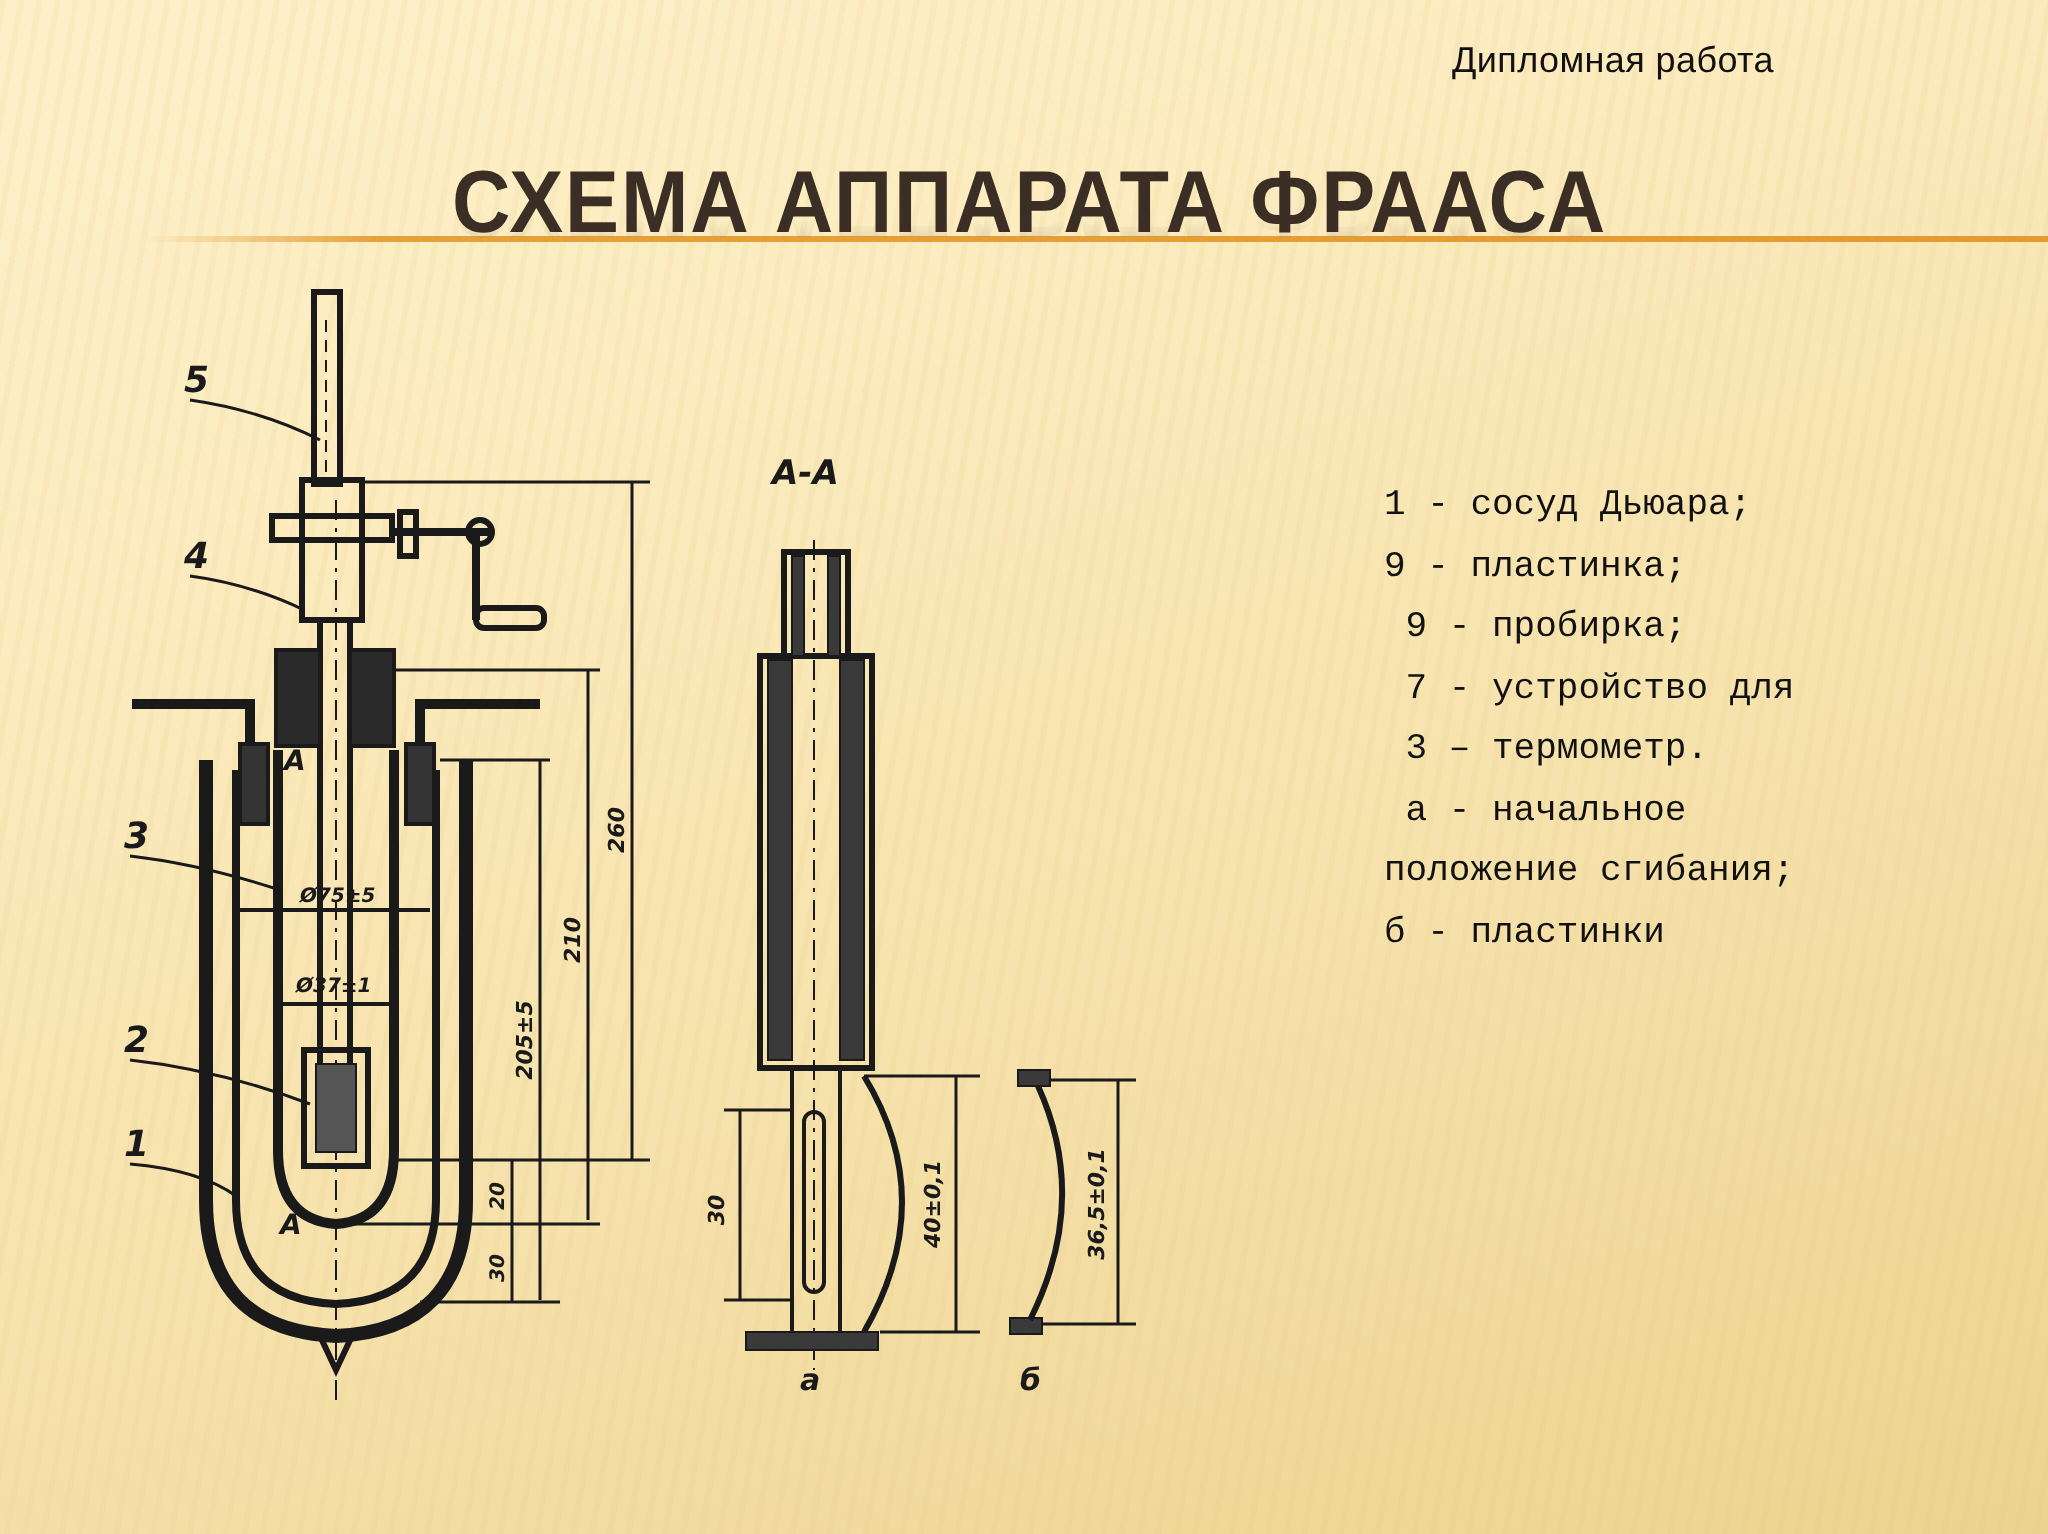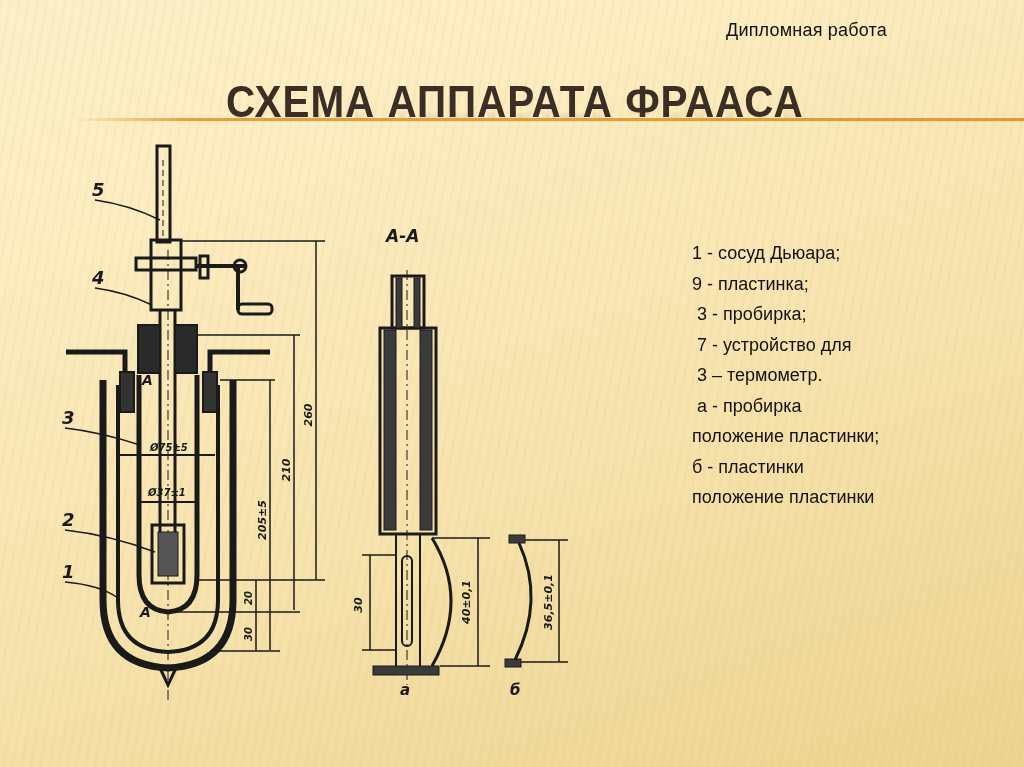--- a/index.html
+++ b/index.html
@@ -31,21 +31,21 @@
       -webkit-mask-image: linear-gradient(to top, rgba(0,0,0,0) 40%, rgba(0,0,0,1) 100%);
       mask-image: linear-gradient(to top, rgba(0,0,0,0) 40%, rgba(0,0,0,1) 100%);
       height: 30px; overflow: hidden;
     }
     .title-rule {
       position: absolute; left: 60px; top: 46px; width: 964px; height: 3px;
       background: linear-gradient(to right, rgba(233,160,50,0) 0%, #e7a13a 12%, #e49a30 100%);
     }
     .legend {
       position: absolute; left: 692px; top: 238px; width: 300px;
-      font-size: 18px; color: #111; line-height: 30.5px;
+      font-size: 18px; color: #111; line-height: 30.5px; font-family: Liberation Mono, monospace;
     }
     .legend div { white-space: pre; }
     .diagram { position: absolute; left: 0; top: 0; }
     .lbl { font-family: "DejaVu Sans", sans-serif; font-style: italic; font-weight: bold; fill: #1a1a1a; }
   </style>
 </head>
 <body>
 
 <div class="slide">
 
@@ -163,22 +163,21 @@
       <text class="lbl" font-size="11" transform="translate(470,602) rotate(-90)" text-anchor="middle">40±0,1</text>
       <text class="lbl" font-size="11" transform="translate(552,602) rotate(-90)" text-anchor="middle">36,5±0,1</text>
       <text class="lbl" x="400" y="695" font-size="15">а</text>
       <text class="lbl" x="510" y="695" font-size="15">б</text>
     </g>
   </svg>
 
   <div class="legend">
     <div>1 - сосуд Дьюара;</div>
     <div>9 - пластинка;</div>
-    <div> 3 - пробирка;</div>
+    <div> 9 - пробирка;</div>
     <div> 7 - устройство для</div>
     <div> 3 – термометр.</div>
-    <div> а - пробирка</div>
-    <div>положение пластинки;</div>
+    <div> а - начальное</div>
+    <div>положение сгибания;</div>
     <div>б - пластинки</div>
-    <div>положение пластинки</div>
   </div>
 
 </div>
 
 </body></html>

